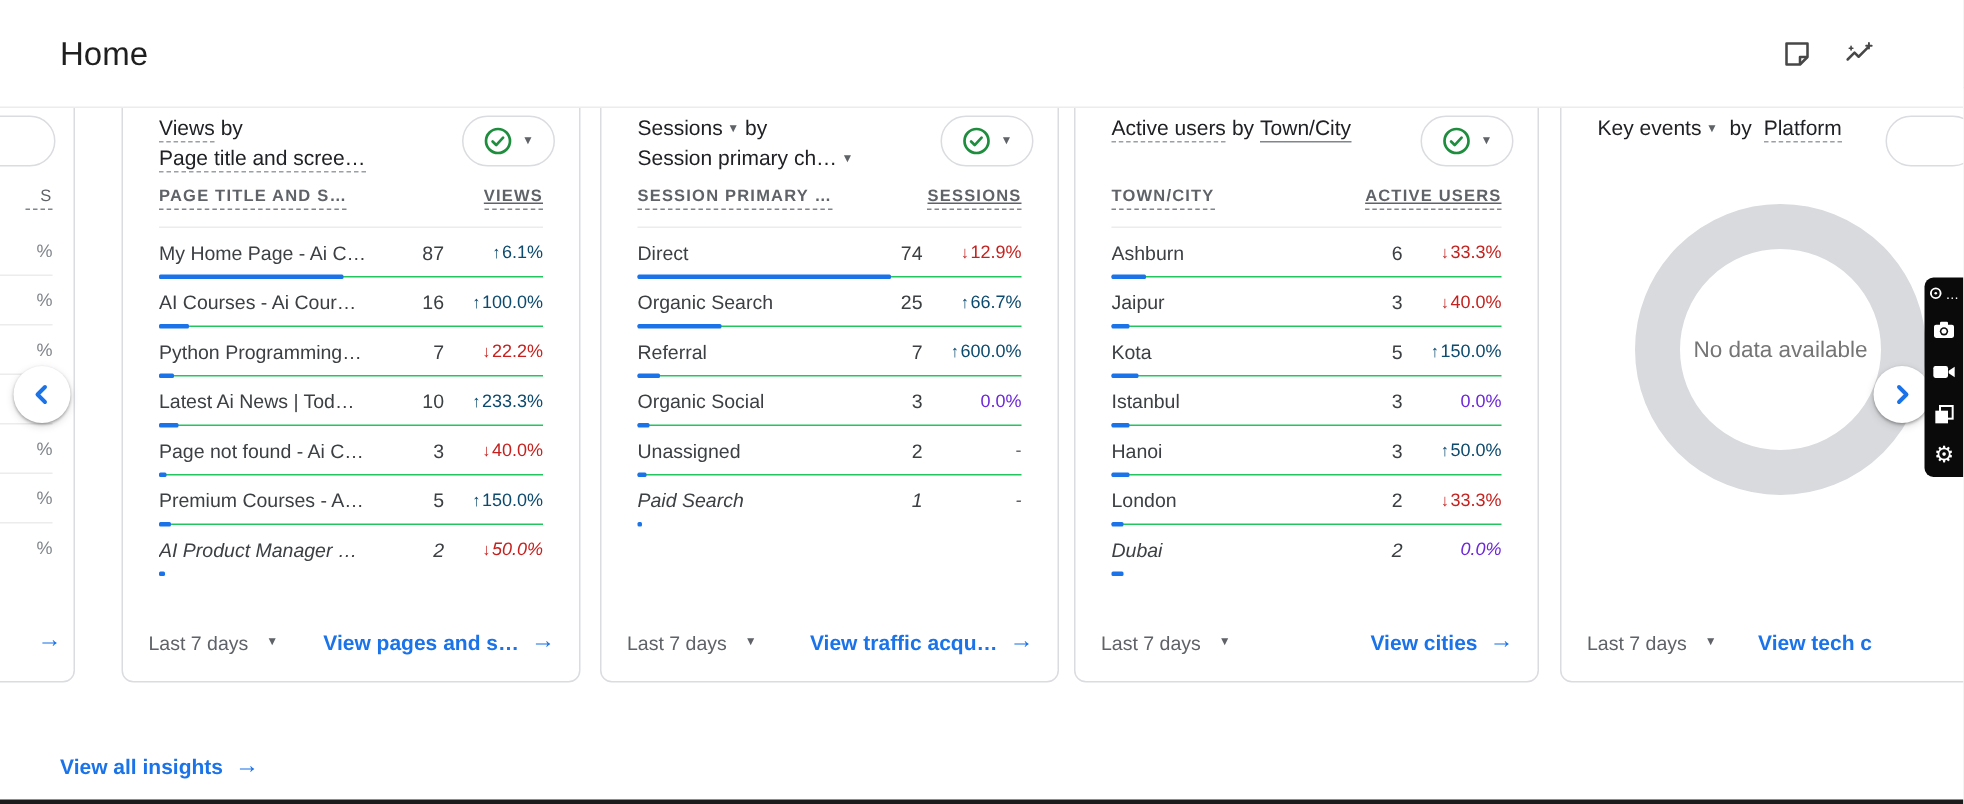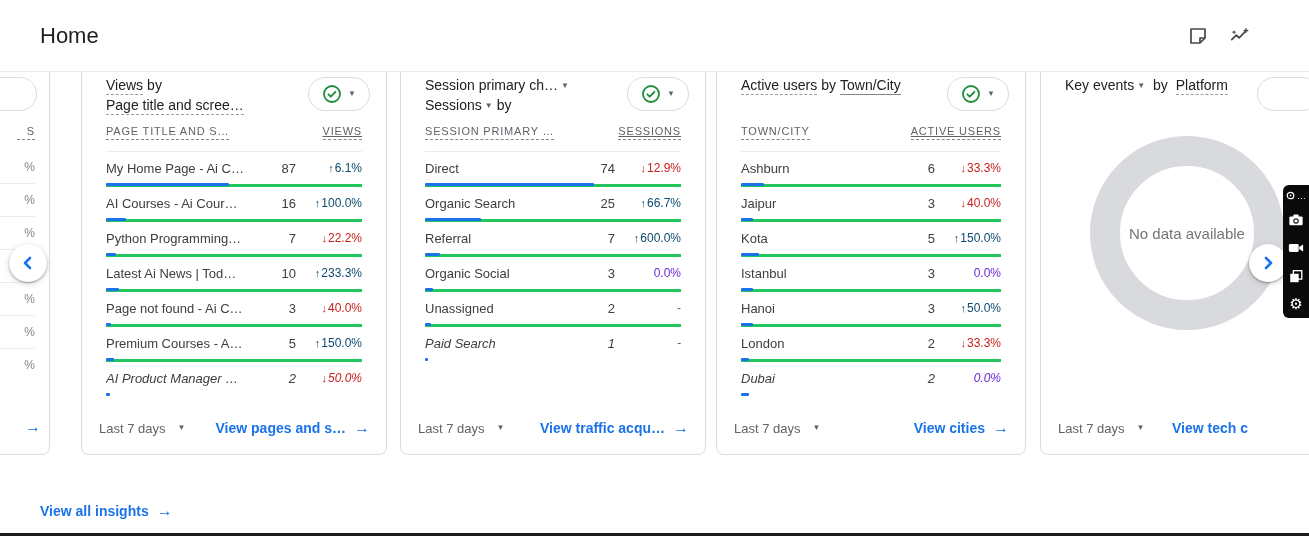--- a/index.html
+++ b/index.html
@@ -24,27 +24,27 @@
   .by-word{margin-left:4px;}
   .dim-gap{margin-left:4px;}
   .caret{display:inline-block;font-size:8px;color:#5f6368;vertical-align:2px;margin-left:3px;line-height:1;}
 
   .badge{position:absolute;top:18px;right:16px;width:62px;height:34px;border:1px solid #dadce0;
          border-radius:17px;display:flex;align-items:center;justify-content:center;gap:6px;
          background:#fff;box-sizing:border-box;cursor:pointer;}
   .badge .caret{margin-left:0;vertical-align:0;}
 
   .col-head{position:absolute;top:66px;left:24px;right:24px;display:flex;
-            justify-content:space-between;font-size:11px;letter-spacing:.8px;color:#5f6368;}
+            justify-content:space-between;font-size:11px;letter-spacing:.8px;color:#5f6368;font-weight:bold;}
   .col-head span{border-bottom:1px dashed #80868b;padding-bottom:2px;white-space:nowrap;}
   .col-head .sorted{text-decoration:underline;}
 
   .rows{position:absolute;top:92px;left:24px;right:24px;border-top:1px solid #ececec;}
   .row{position:relative;height:32px;display:flex;align-items:center;
-       border-bottom:3px solid #22c55e;font-size:13px;color:#3c4043;}
+       border-bottom:1px solid #22c55e;font-size:13px;color:#3c4043;}
   .row:last-child{border-bottom:none;font-style:italic;}
   .cell-name{flex:1;white-space:nowrap;overflow:hidden;}
   .cell-val{width:40px;text-align:right;}
   .cell-chg{width:66px;text-align:right;font-size:12px;white-space:nowrap;}
   .cell-chg .arrow{font-size:11px;margin-right:1px;}
   .chg-up{color:#0c4a6e;}
   .chg-down{color:#c5221f;}
   .chg-flat{color:#6d28d9;}
   .chg-none{color:#5f6368;}
   .bar{position:absolute;left:0;bottom:-2px;height:3px;background:#1a73e8;border-radius:1px;min-width:3px;}
@@ -214,22 +214,22 @@
             <span class="caret">▼</span>
           </span>
           <span class="card-link">
             <span>View pages and s…</span>
             <span class="link-arrow">→</span>
           </span>
         </div>
       </div>
       <div class="card" style="left: 400px; width: 306px;">
         <div class="card-title">
+          <div class="t-line"><span>Sessions</span><span class="caret">▼</span><span class="by-word">by</span></div>
           <div class="t-line"><span>Session primary ch…</span><span class="caret">▼</span></div>
-          <div class="t-line"><span>Sessions</span><span class="caret">▼</span><span class="by-word">by</span></div>
         </div>
         <div class="badge">
           <svg width="20" height="20" viewBox="0 0 20 20">
             <circle cx="10" cy="10" r="8" fill="none" stroke="#1e8e3e" stroke-width="1.8"></circle>
             <path d="M6.4 10.3 l2.4 2.4 4.6-4.9" fill="none" stroke="#1e8e3e" stroke-width="1.8" stroke-linecap="round" stroke-linejoin="round"></path>
           </svg>
           <span class="caret">▼</span>
         </div>
         <div class="col-head">
           <span>SESSION PRIMARY …</span>

